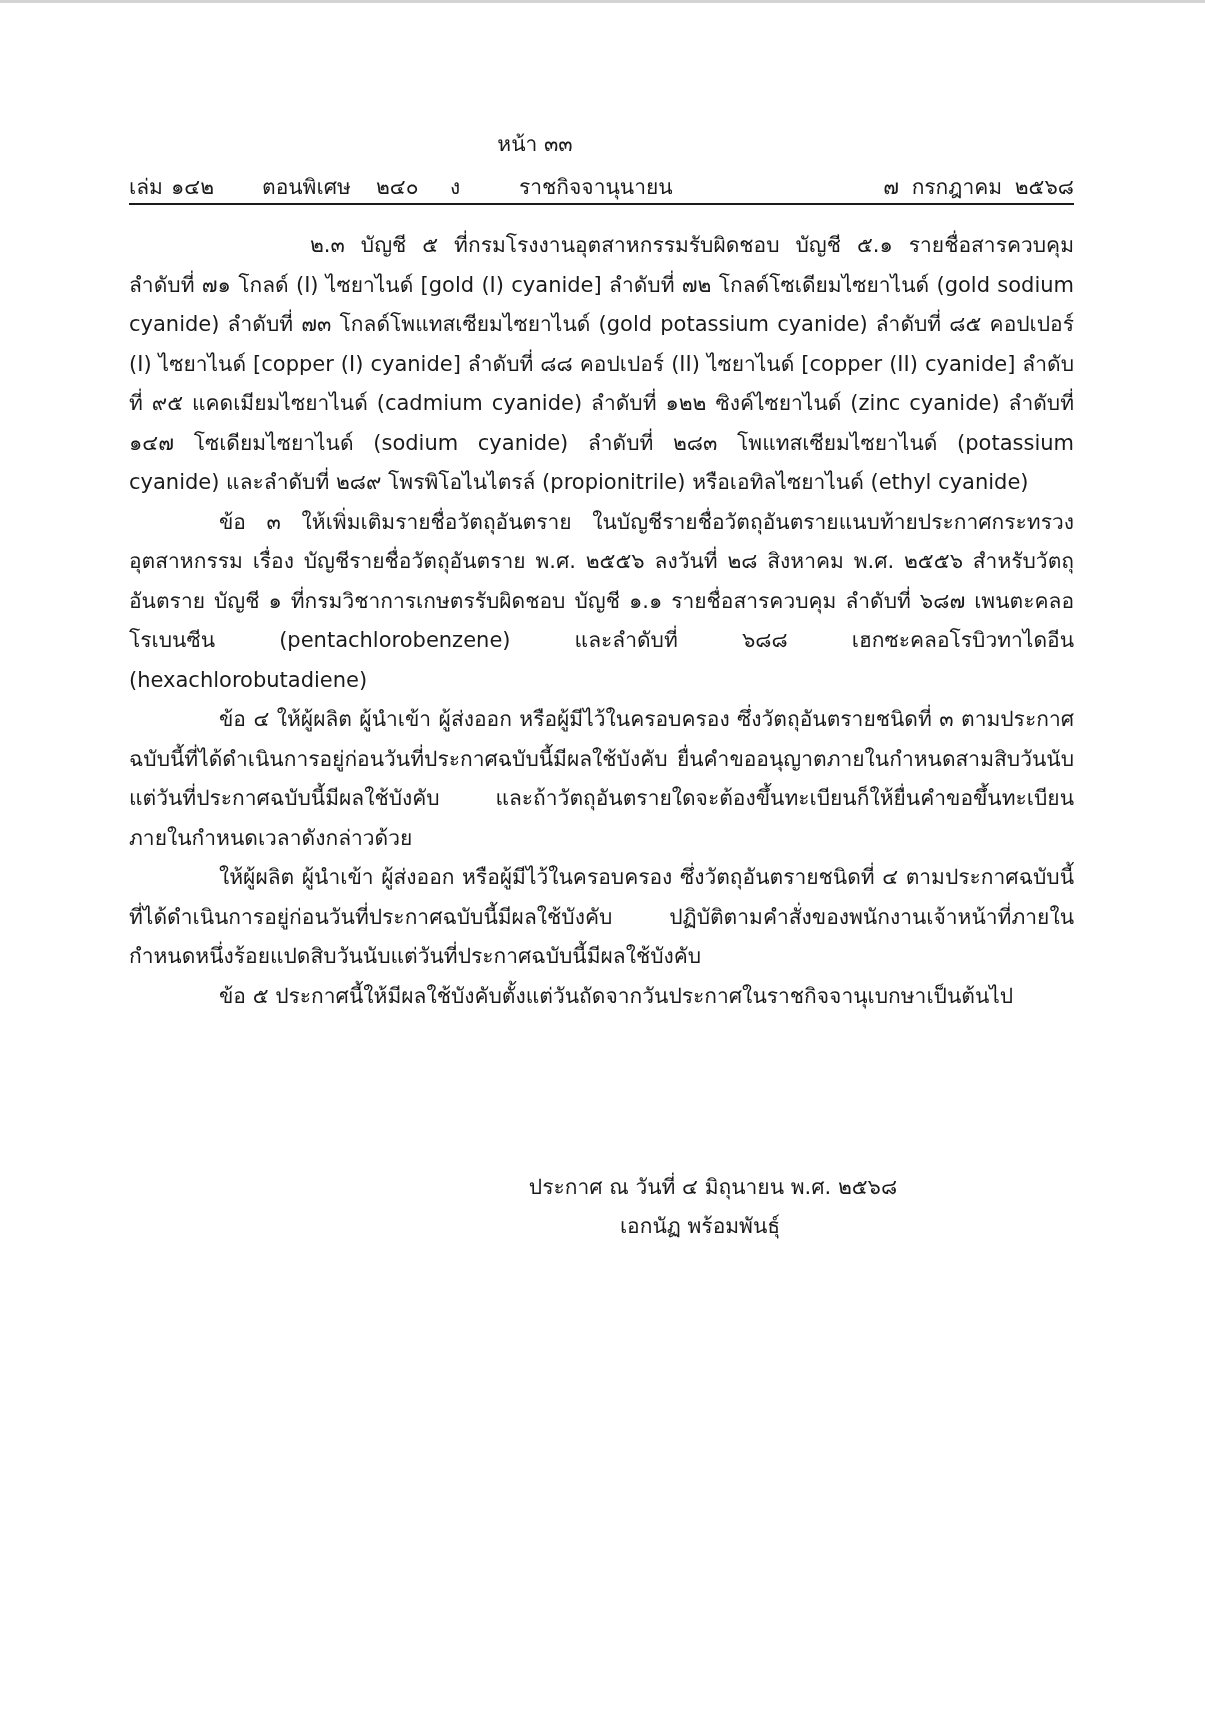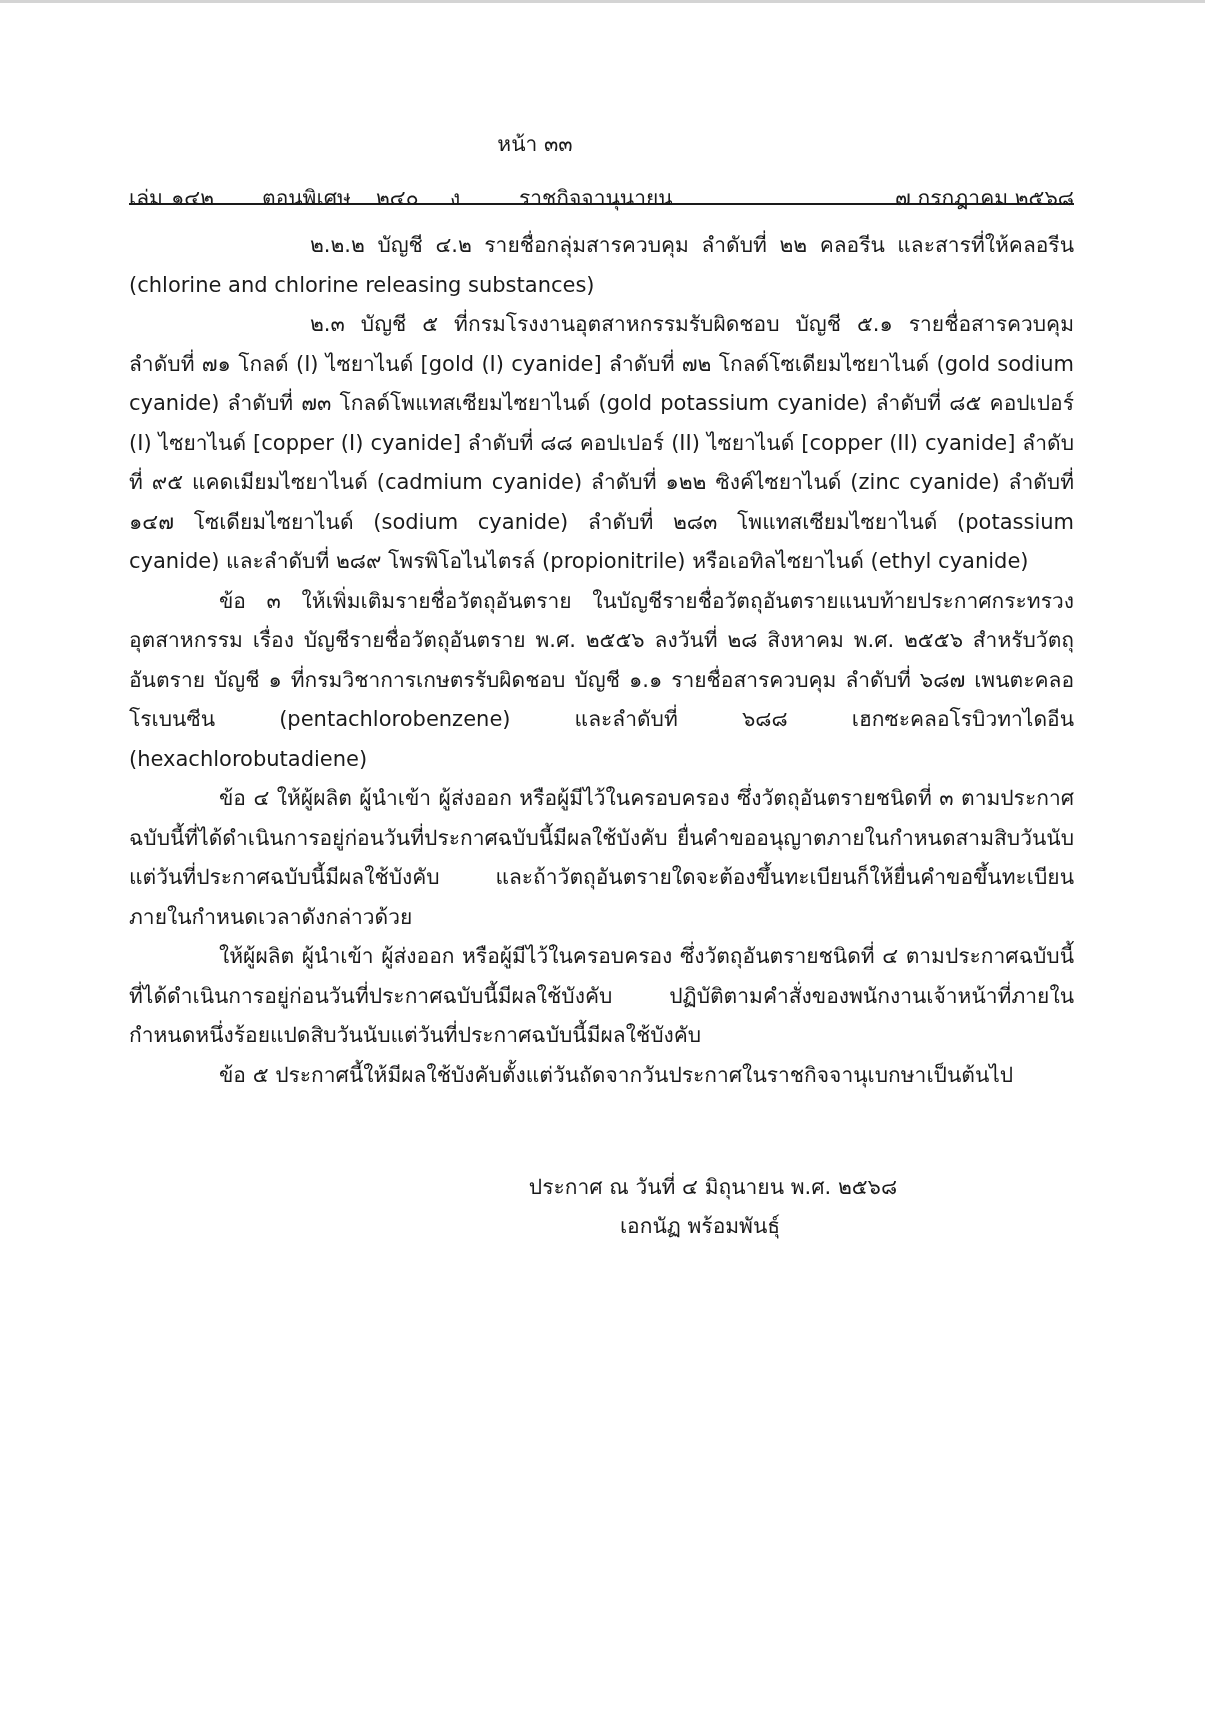--- a/index.html
+++ b/index.html
@@ -34,22 +34,23 @@
       position: absolute;
       top: 168px;
       left: 129px;
       width: 945px;
       height: 32px;
       font-size: 21px;
       line-height: 28px;
     }
     .header-row span {
       position: absolute;
-      top: 16px;
+      top: 7px;
       white-space: nowrap;
+      font-family: Liberation Mono, monospace;
     }
     .h-volume { left: 0; }
     .h-volnum { left: 42px; }
     .h-issue { left: 133px; text-align: center; }
     .h-issnum { left: 247px; }
     .h-sect { left: 321px; }
     .h-gazette { left: 390px; }
     .h-date { right: 0; }
     .header-rule {
       position: absolute;
@@ -99,21 +100,20 @@
   <span class="h-issue">ตอนพิเศษ</span>
   <span class="h-issnum">๒๔๐</span>
   <span class="h-sect">ง</span>
   <span class="h-gazette">ราชกิจจานุนายน</span>
   <span class="h-date">๗ กรกฎาคม ๒๕๖๘</span>
 </div>
 
 <div class="header-rule"></div>
 
 <div class="body-text">
-  <p class="para indent-1">๒.๒.๒ บัญชี ๔.๒ รายชื่อกลุ่มสารควบคุม ลำดับที่ ๒๒ คลอรีน และสารที่ให้คลอรีน (chlorine and chlorine releasing substances)</p>
   <p class="para indent-1">๒.๓ บัญชี ๕ ที่กรมโรงงานอุตสาหกรรมรับผิดชอบ บัญชี ๕.๑ รายชื่อสารควบคุม ลำดับที่ ๗๑ โกลด์ (I) ไซยาไนด์ [gold (I) cyanide] ลำดับที่ ๗๒ โกลด์โซเดียมไซยาไนด์ (gold sodium cyanide) ลำดับที่ ๗๓ โกลด์โพแทสเซียมไซยาไนด์ (gold potassium cyanide) ลำดับที่ ๘๕ คอปเปอร์ (I) ไซยาไนด์ [copper (I) cyanide] ลำดับที่ ๘๘ คอปเปอร์ (II) ไซยาไนด์ [copper (II) cyanide] ลำดับที่ ๙๕ แคดเมียมไซยาไนด์ (cadmium cyanide) ลำดับที่ ๑๒๒ ซิงค์ไซยาไนด์ (zinc cyanide) ลำดับที่ ๑๔๗ โซเดียมไซยาไนด์ (sodium cyanide) ลำดับที่ ๒๘๓ โพแทสเซียมไซยาไนด์ (potassium cyanide) และลำดับที่ ๒๘๙ โพรพิโอไนไตรล์ (propionitrile) หรือเอทิลไซยาไนด์ (ethyl cyanide)</p>
   <p class="para indent-2">ข้อ ๓ ให้เพิ่มเติมรายชื่อวัตถุอันตราย ในบัญชีรายชื่อวัตถุอันตรายแนบท้ายประกาศกระทรวงอุตสาหกรรม เรื่อง บัญชีรายชื่อวัตถุอันตราย พ.ศ. ๒๕๕๖ ลงวันที่ ๒๘ สิงหาคม พ.ศ. ๒๕๕๖ สำหรับวัตถุอันตราย บัญชี ๑ ที่กรมวิชาการเกษตรรับผิดชอบ บัญชี ๑.๑ รายชื่อสารควบคุม ลำดับที่ ๖๘๗ เพนตะคลอโรเบนซีน (pentachlorobenzene) และลำดับที่ ๖๘๘ เฮกซะคลอโรบิวทาไดอีน (hexachlorobutadiene)</p>
   <p class="para indent-2">ข้อ ๔ ให้ผู้ผลิต ผู้นำเข้า ผู้ส่งออก หรือผู้มีไว้ในครอบครอง ซึ่งวัตถุอันตรายชนิดที่ ๓ ตามประกาศฉบับนี้ที่ได้ดำเนินการอยู่ก่อนวันที่ประกาศฉบับนี้มีผลใช้บังคับ ยื่นคำขออนุญาตภายในกำหนดสามสิบวันนับแต่วันที่ประกาศฉบับนี้มีผลใช้บังคับ และถ้าวัตถุอันตรายใดจะต้องขึ้นทะเบียนก็ให้ยื่นคำขอขึ้นทะเบียนภายในกำหนดเวลาดังกล่าวด้วย</p>
   <p class="para indent-2">ให้ผู้ผลิต ผู้นำเข้า ผู้ส่งออก หรือผู้มีไว้ในครอบครอง ซึ่งวัตถุอันตรายชนิดที่ ๔ ตามประกาศฉบับนี้ที่ได้ดำเนินการอยู่ก่อนวันที่ประกาศฉบับนี้มีผลใช้บังคับ ปฏิบัติตามคำสั่งของพนักงานเจ้าหน้าที่ภายในกำหนดหนึ่งร้อยแปดสิบวันนับแต่วันที่ประกาศฉบับนี้มีผลใช้บังคับ</p>
   <p class="para indent-2">ข้อ ๕ ประกาศนี้ให้มีผลใช้บังคับตั้งแต่วันถัดจากวันประกาศในราชกิจจานุเบกษาเป็นต้นไป</p>
 </div>
 
 <div class="signature">
   <span class="sig-line sig-date">ประกาศ ณ วันที่ ๔ มิถุนายน พ.ศ. ๒๕๖๘</span>
   <span class="sig-line">เอกนัฏ พร้อมพันธุ์</span>

